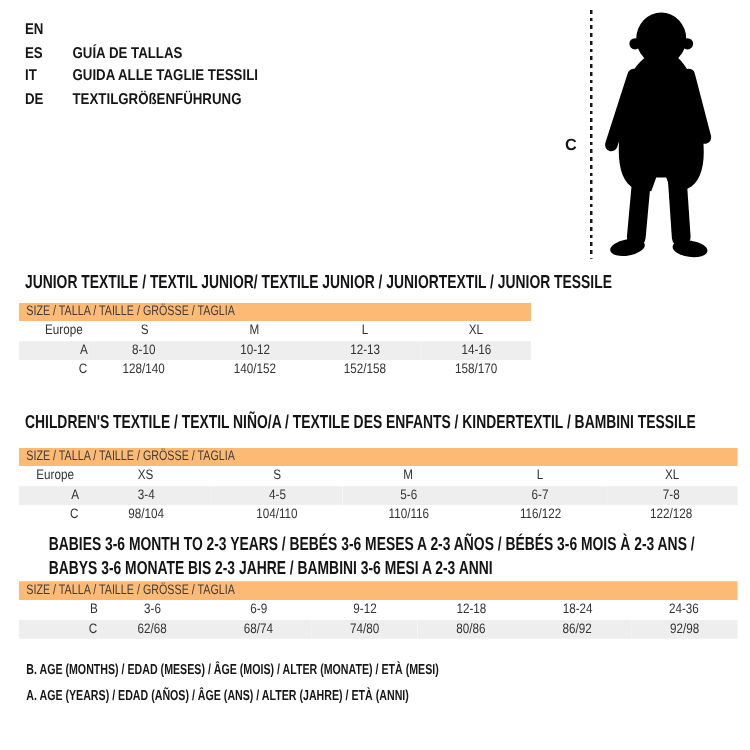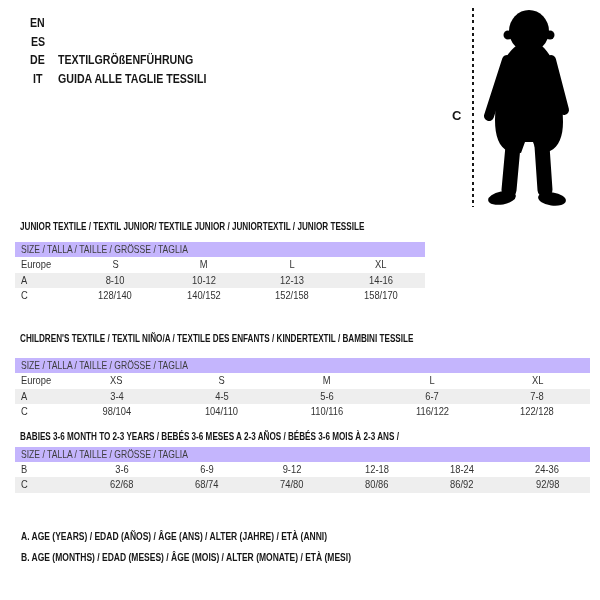--- a/index.html
+++ b/index.html
@@ -11,78 +11,79 @@
   
   .cx74 { display:inline-block; white-space:nowrap; transform:scaleX(0.74); transform-origin:0 50%; }
   .cx78 { display:inline-block; white-space:nowrap; transform:scaleX(0.78); transform-origin:0 50%; }
   .cx85 { display:inline-block; white-space:nowrap; transform:scaleX(0.85); transform-origin:0 50%; }
   .cx85c{ display:inline-block; white-space:nowrap; transform:scaleX(0.85); transform-origin:50% 50%; }
 
   
   .langs { position:absolute; left:20px; top:14px; }
   .lang-row { display:flex; height:18.5px; line-height:18.5px;
               font-weight:bold; font-size:12.5px; color:#161616; }
-  .lang-code { width:38px; flex:0 0 38px;text-align:center; }
+  .lang-code { width:38px; flex:0 0 38px; }
 
   
   .dotted-line { position:absolute; left:472px; top:8px; width:2px; height:199px;
     background-image:repeating-linear-gradient(to bottom,#171717 0 3px,transparent 3px 6.2px); }
   .figure-label { position:absolute; left:452px; top:108px;
     font-weight:bold; font-size:13px; color:#161616; }
   .figure-svg { position:absolute; left:480px; top:8px; }
 
   
   .sec { position:absolute; left:15px; }
   #sec0 { top:219px; width:410px; }
   #sec1 { top:331px; width:575px; }
   #sec2 { top:427px; width:575px; }
-  .sec-title { font-weight:bold; font-size:11px; line-height:14px;
+  .sec-title { font-weight:bold; font-size:15px; line-height:14px;
                color:#141414; padding-left:5px; white-space:nowrap; }
-  #sec2 .sec-title { line-height:18.5px; }
+  #sec2 .sec-title { line-height:18.5px;margin-left:19px; }
   #sec0 .tbl { margin-top:9px; }
   #sec1 .tbl { margin-top:13px; }
   #sec2 .tbl { margin-top:1px; }
 
   table.tbl { table-layout:fixed; width:100%; border-collapse:collapse; border-spacing:0; }
   #sec0 col.c-label { width:56px; }
   #sec1 col.c-label { width:49px; }
   #sec2 col.c-label { width:64px; }
 
-  tr.bar th { background:#c4b5fd; height:15px; line-height:15px;
+  tr.bar th { background:#fdba74; height:15px; line-height:15px;
     font-weight:normal; font-size:11px; color:#3d3d3d; text-align:left;
     padding:0 0 0 6px; overflow:hidden;margin-top:30px; }
   .tbl td, .tbl th.rowlabel { height:15.5px; line-height:15.5px; padding:0;
     font-weight:normal; font-size:11px; color:#333333; text-align:center; overflow:hidden; }
-  .tbl th.rowlabel { text-align:left; padding-left:6px; }
+  .tbl th.rowlabel { text-align:right; padding-left:6px; }
   .tbl tr.alt { background:#eeeeee; }
 
   
   .legend { position:absolute; left:21px; top:526px; }
   .legend-line { height:21px; line-height:21px; font-weight:bold;
     font-size:11.5px; color:#161616; white-space:nowrap; }
 </style>
 </head>
 <body>
 
 <div class="page">
 
   <div class="langs">
     <div class="lang-row">
       <span class="lang-code"><span class="cx85">EN</span></span>
     </div>
     <div class="lang-row">
       <span class="lang-code"><span class="cx85">ES</span></span>
+      <span><span class="cx85">GUÍA DE TALLAS</span></span>
+    </div>
+    <div class="lang-row">
+      <span class="lang-code"><span class="cx85">IT</span></span>
+      <span><span class="cx85">GUIDA ALLE TAGLIE TESSILI</span></span>
     </div>
     <div class="lang-row">
       <span class="lang-code"><span class="cx85">DE</span></span>
       <span><span class="cx85">TEXTILGRÖßENFÜHRUNG</span></span>
-    </div>
-    <div class="lang-row">
-      <span class="lang-code"><span class="cx85">IT</span></span>
-      <span><span class="cx85">GUIDA ALLE TAGLIE TESSILI</span></span>
     </div>
   </div>
 
   <div class="dotted-line"></div>
   <div class="figure-label">C</div>
   <svg class="figure-svg" width="92" height="200" viewBox="0 0 92 200" aria-hidden="true">
     <g fill="#000000" stroke="none">
       <ellipse cx="49" cy="23" rx="20" ry="21"></ellipse>
       <circle cx="28" cy="27" r="4.5"></circle>
       <circle cx="70" cy="27" r="4.5"></circle>
@@ -185,20 +186,21 @@
             <td><span class="cx85c">116/122</span></td>
             <td><span class="cx85c">122/128</span></td>
           </tr>
         </tbody>
       </table>
   </section>
 
   <section class="sec" id="sec2">
     <div class="sec-title">
       <div><span class="cx74">BABIES 3-6 MONTH TO 2-3 YEARS / BEBÉS 3-6 MESES A 2-3 AÑOS / BÉBÉS 3-6 MOIS À 2-3 ANS /</span></div>
+      <div><span class="cx74">BABYS 3-6 MONATE BIS 2-3 JAHRE / BAMBINI 3-6 MESI A 2-3 ANNI</span></div>
     </div>
     <table class="tbl">
         <colgroup>
           <col class="c-label">
           <col>
           <col>
           <col>
           <col>
           <col>
           <col>
@@ -223,17 +225,17 @@
             <td><span class="cx85c">74/80</span></td>
             <td><span class="cx85c">80/86</span></td>
             <td><span class="cx85c">86/92</span></td>
             <td><span class="cx85c">92/98</span></td>
           </tr>
         </tbody>
       </table>
   </section>
 
   <div class="legend">
+    <div class="legend-line"><span class="cx74">B. AGE (MONTHS) / EDAD (MESES) / ÂGE (MOIS) / ALTER (MONATE) / ETÀ (MESI)</span></div>
     <div class="legend-line"><span class="cx74">A. AGE (YEARS) / EDAD (AÑOS) / ÂGE (ANS) / ALTER (JAHRE) / ETÀ (ANNI)</span></div>
-    <div class="legend-line"><span class="cx74">B. AGE (MONTHS) / EDAD (MESES) / ÂGE (MOIS) / ALTER (MONATE) / ETÀ (MESI)</span></div>
   </div>
 
 </div>
 
 </body></html>

